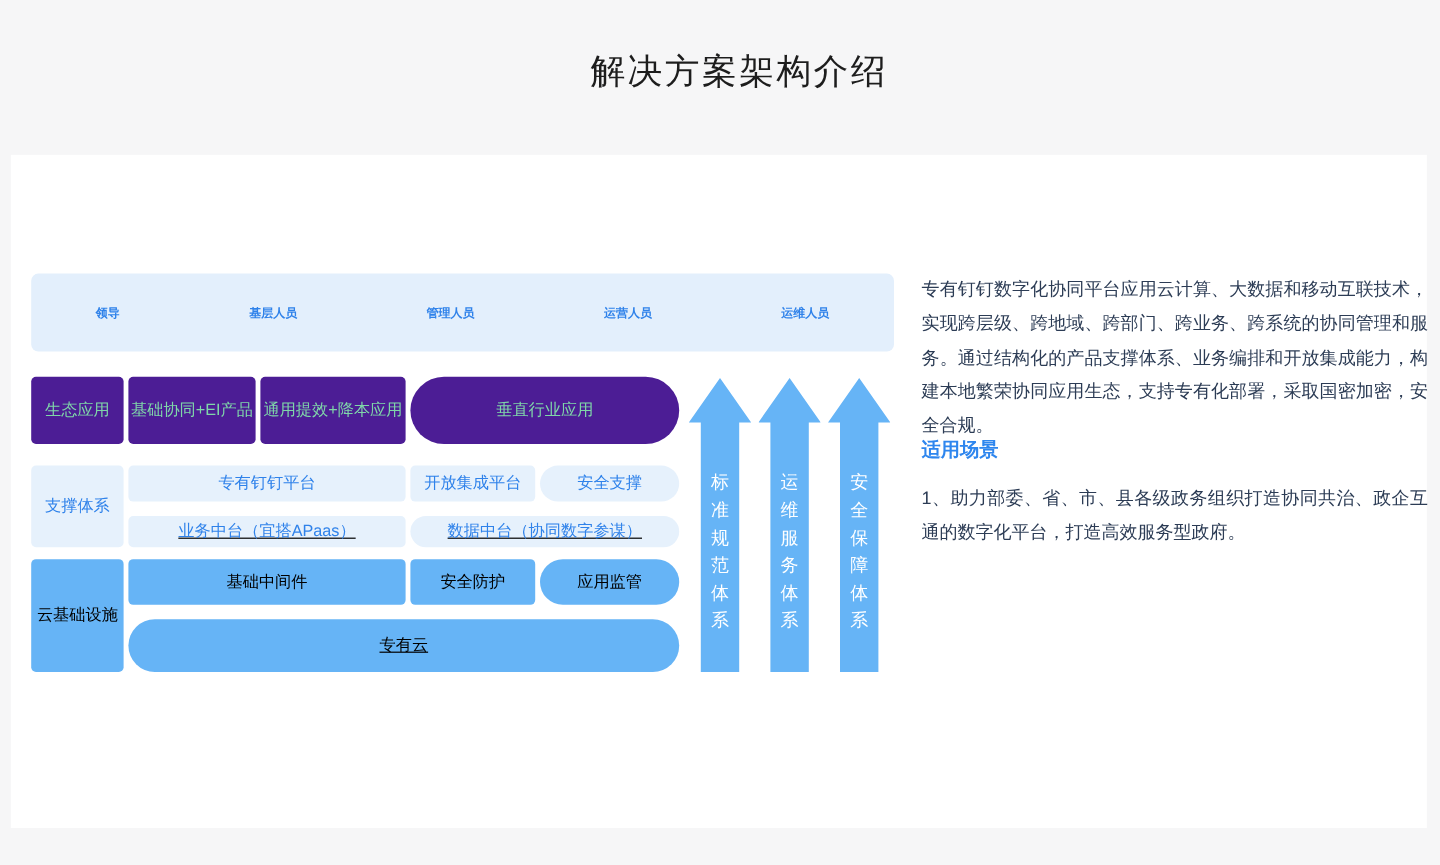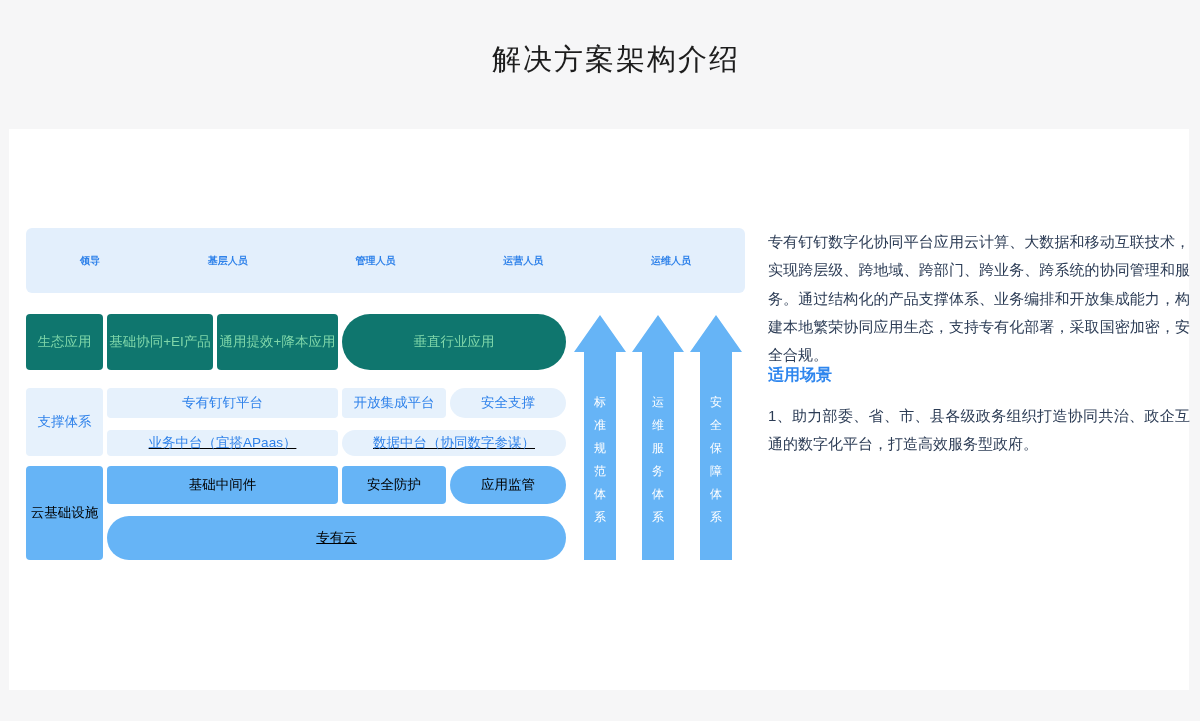--- a/index.html
+++ b/index.html
@@ -30,21 +30,21 @@
     display:flex; align-items:center; justify-content:space-around;
   }
   .persona { color:#2f82ea; font-size:10px; font-weight:600; }
 
   .blk {
     border-radius:4px;
     display:flex; align-items:center; justify-content:center;
     font-size:13.5px; font-weight:500;
     text-align:center;
   }
-  .green { background:#0f766e; color:#7fd6a9; }
+  .green { background:#4c1d95; color:#7fd6a9; }
   .light { background:#e6f1fc; color:#2f82ea; }
   .solid { background:#66b4f6; color:#000000; }
 
   .eco-row {
     position:absolute; left:17px; top:185px;
     width:540px; height:56px;
     display:flex; gap:4px;
   }
   .support-row {
     position:absolute; left:17px; top:259px;
@@ -76,21 +76,21 @@
     clip-path: polygon(26px 0px, 52px 37px, 42px 37px, 42px 245px, 10px 245px, 10px 37px, 0px 37px);
     display:flex; justify-content:center;
   }
   .arrow-1 { left:565px; }
   .arrow-2 { left:623px; }
   .arrow-3 { left:681px; }
   .arrow-label {
     margin-top:76px;
     width:16px;
     color:#ffffff;
-    font-size:12px; line-height:23px;
+    font-size:15px; line-height:23px;
     word-break:break-all; text-align:center;
   }
 
   
   .desc {
     position:absolute; left:759px; top:99px;
     width:422px; height:420px;
   }
   .desc p {
     position:absolute; left:0; width:422px;

